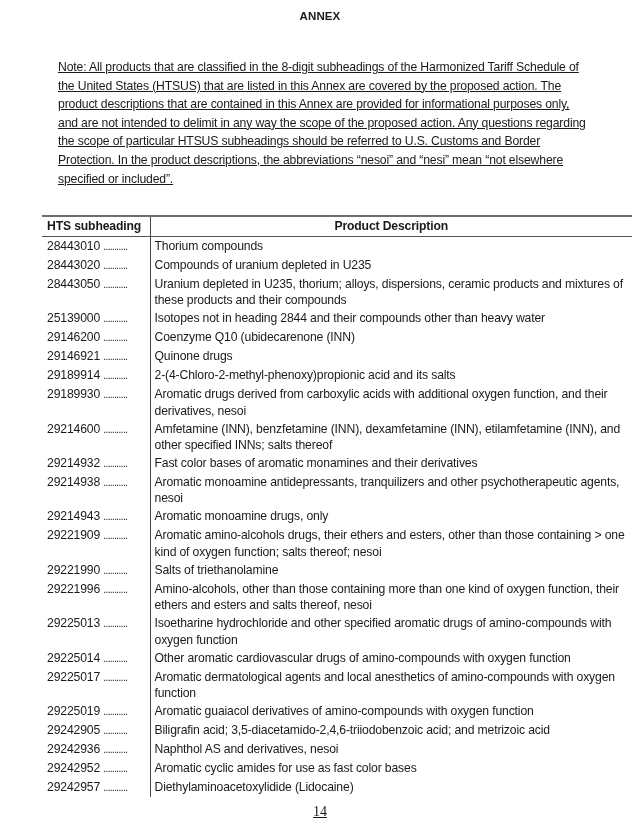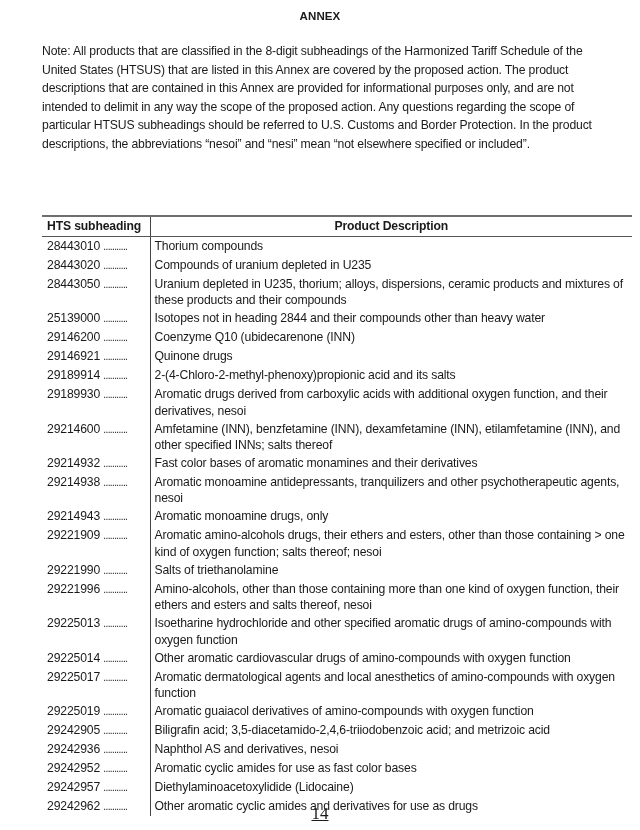--- a/index.html
+++ b/index.html
@@ -33,21 +33,22 @@
     .note {
       position: absolute;
       top: 42px;
       left: 42px;
       width: 560px;
       font-size: 12.2px;
       line-height: 18.6px;
       letter-spacing: -0.15px;
     }
     .note p {
-      margin: 0;
+      margin: 16px;
+      text-decoration: underline;
     }
     .table-wrap {
       position: absolute;
       top: 215px;
       left: 42px;
       width: 590px;
     }
     table {
       border-collapse: collapse;
       width: 590px;
@@ -89,21 +90,21 @@
       letter-spacing: -0.6px;
       font-size: 10px;
     }
     .page-number {
       position: absolute;
       top: 804px;
       left: 0;
       width: 640px;
       text-align: center;
       font-family: "Liberation Serif", "DejaVu Serif", serif;
-      font-size: 17px;
+      font-size: 14px;
       text-decoration: underline;
     }
   </style>
 </head>
 <body>
 
 <div class="page">
   <div class="annex-title">ANNEX</div>
 
   <div class="note">
@@ -208,22 +209,18 @@
             <td class="desc">Naphthol AS and derivatives, nesoi</td>
           </tr>
           <tr>
             <td class="code"><span>29242952</span> <span class="dots">...........</span></td>
             <td class="desc">Aromatic cyclic amides for use as fast color bases</td>
           </tr>
           <tr>
             <td class="code"><span>29242957</span> <span class="dots">...........</span></td>
             <td class="desc">Diethylaminoacetoxylidide (Lidocaine)</td>
           </tr>
-          <tr>
-            <td class="code"><span>29242962</span> <span class="dots">...........</span></td>
-            <td class="desc">Other aromatic cyclic amides and derivatives for use as drugs</td>
-          </tr>
         </tbody>
     </table>
   </div>
 
   <div class="page-number">14</div>
 </div>
 
 </body></html>

